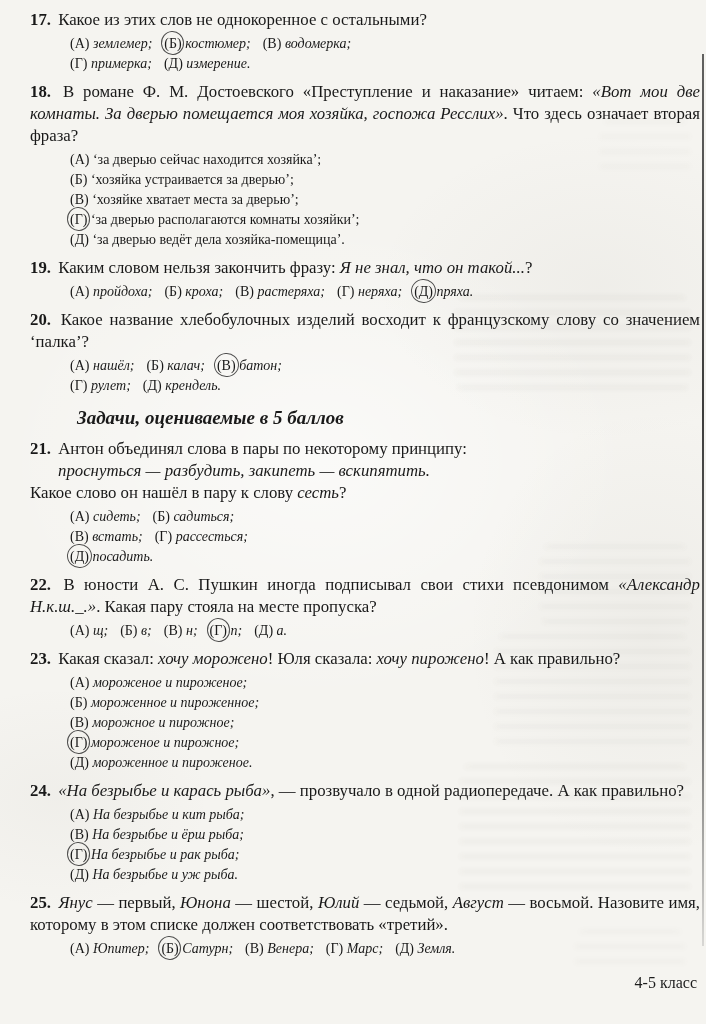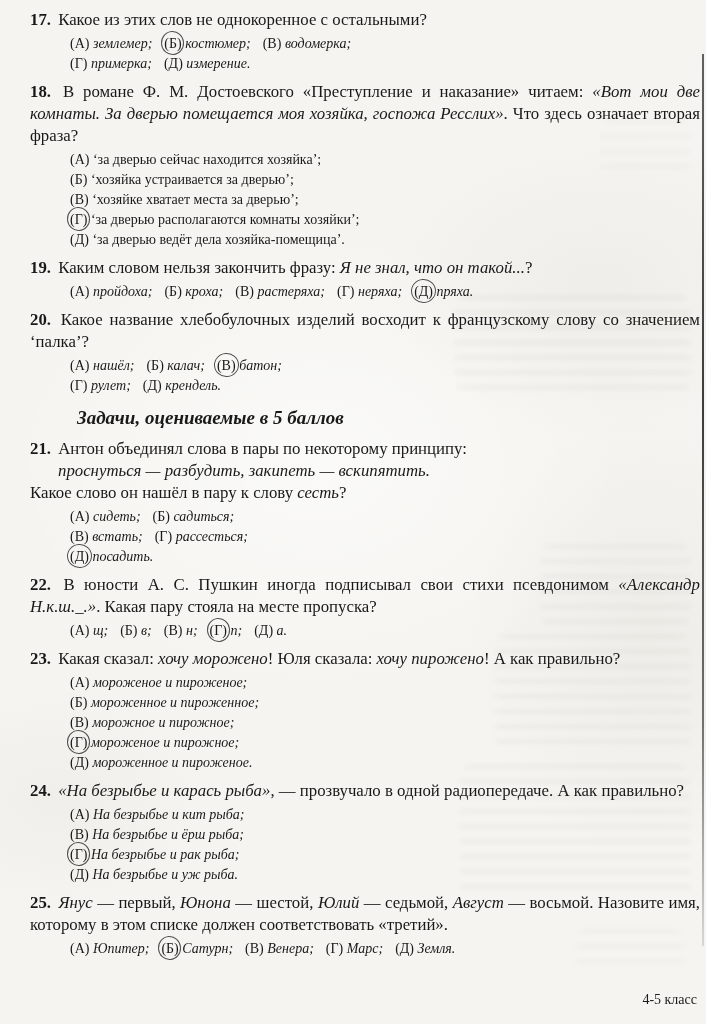--- a/index.html
+++ b/index.html
@@ -33,22 +33,22 @@
   .opt-letter.circ::after{
     content:"";position:absolute;left:-3px;right:-3px;top:-3px;bottom:-1px;
     border:1.7px solid rgba(48,48,48,.85);border-radius:50%;
     transform:rotate(-4deg);
   }
   .section-header{
     font-size:19px;font-weight:700;font-style:italic;
     margin:11px 0 9px 47px;text-align:left;
   }
   .footer{
-    position:absolute;right:9px;bottom:16px;
-    font-size:14px;color:#1c1c1c;z-index:2;
+    position:absolute;right:9px;bottom:32px;
+    font-size:16px;color:#1c1c1c;z-index:2;
   }
   .edge-line{
     position:absolute;top:54px;bottom:78px;right:2px;width:2px;z-index:1;
     background:linear-gradient(180deg,rgba(60,60,60,.8),rgba(40,40,40,.9) 40%,rgba(70,70,70,.75) 75%,rgba(130,130,130,.25));
   }
   .smudge{
     position:absolute;z-index:1;border-radius:10px;filter:blur(2.5px);
     background:repeating-linear-gradient(180deg,
       rgba(115,110,98,.11) 0px, rgba(115,110,98,.11) 3px,
       transparent 3px, transparent 15px);

